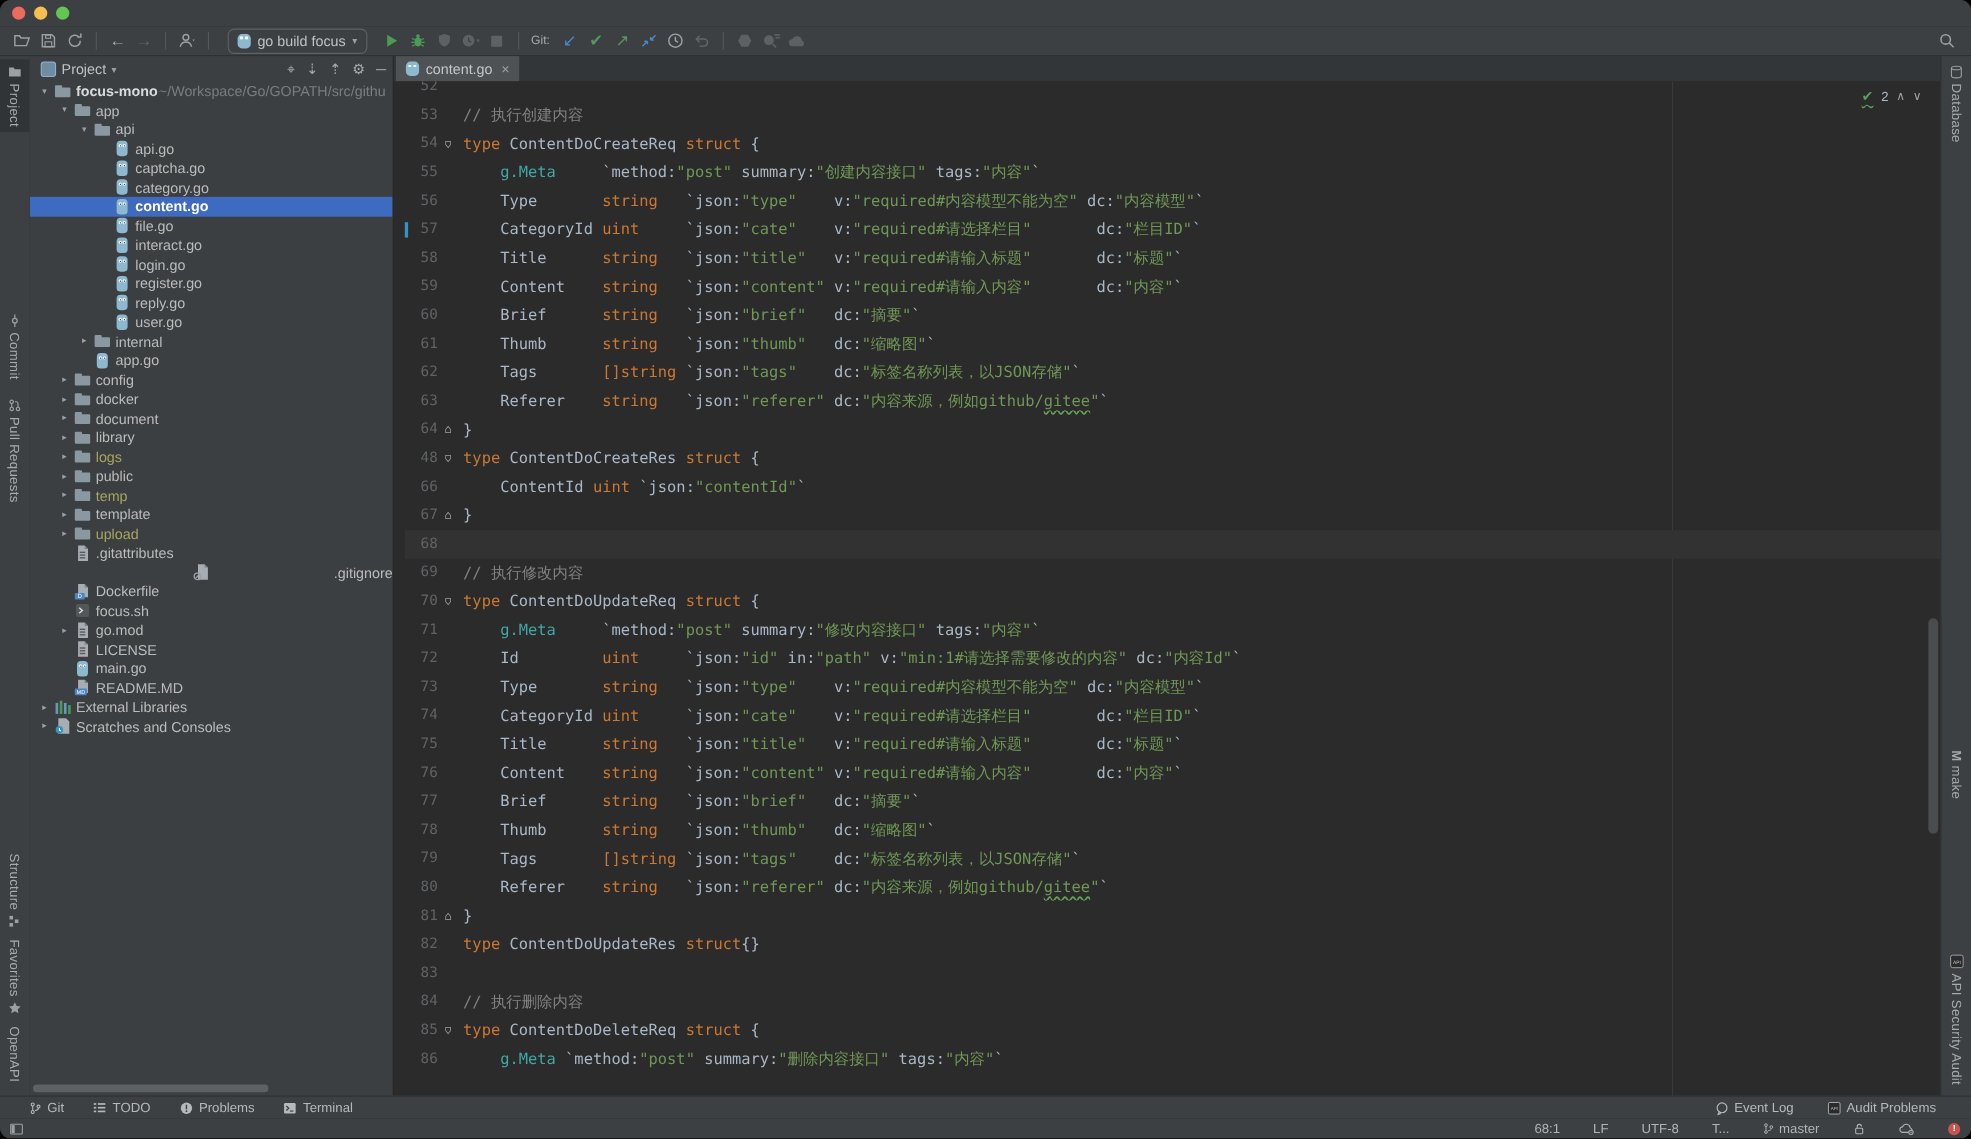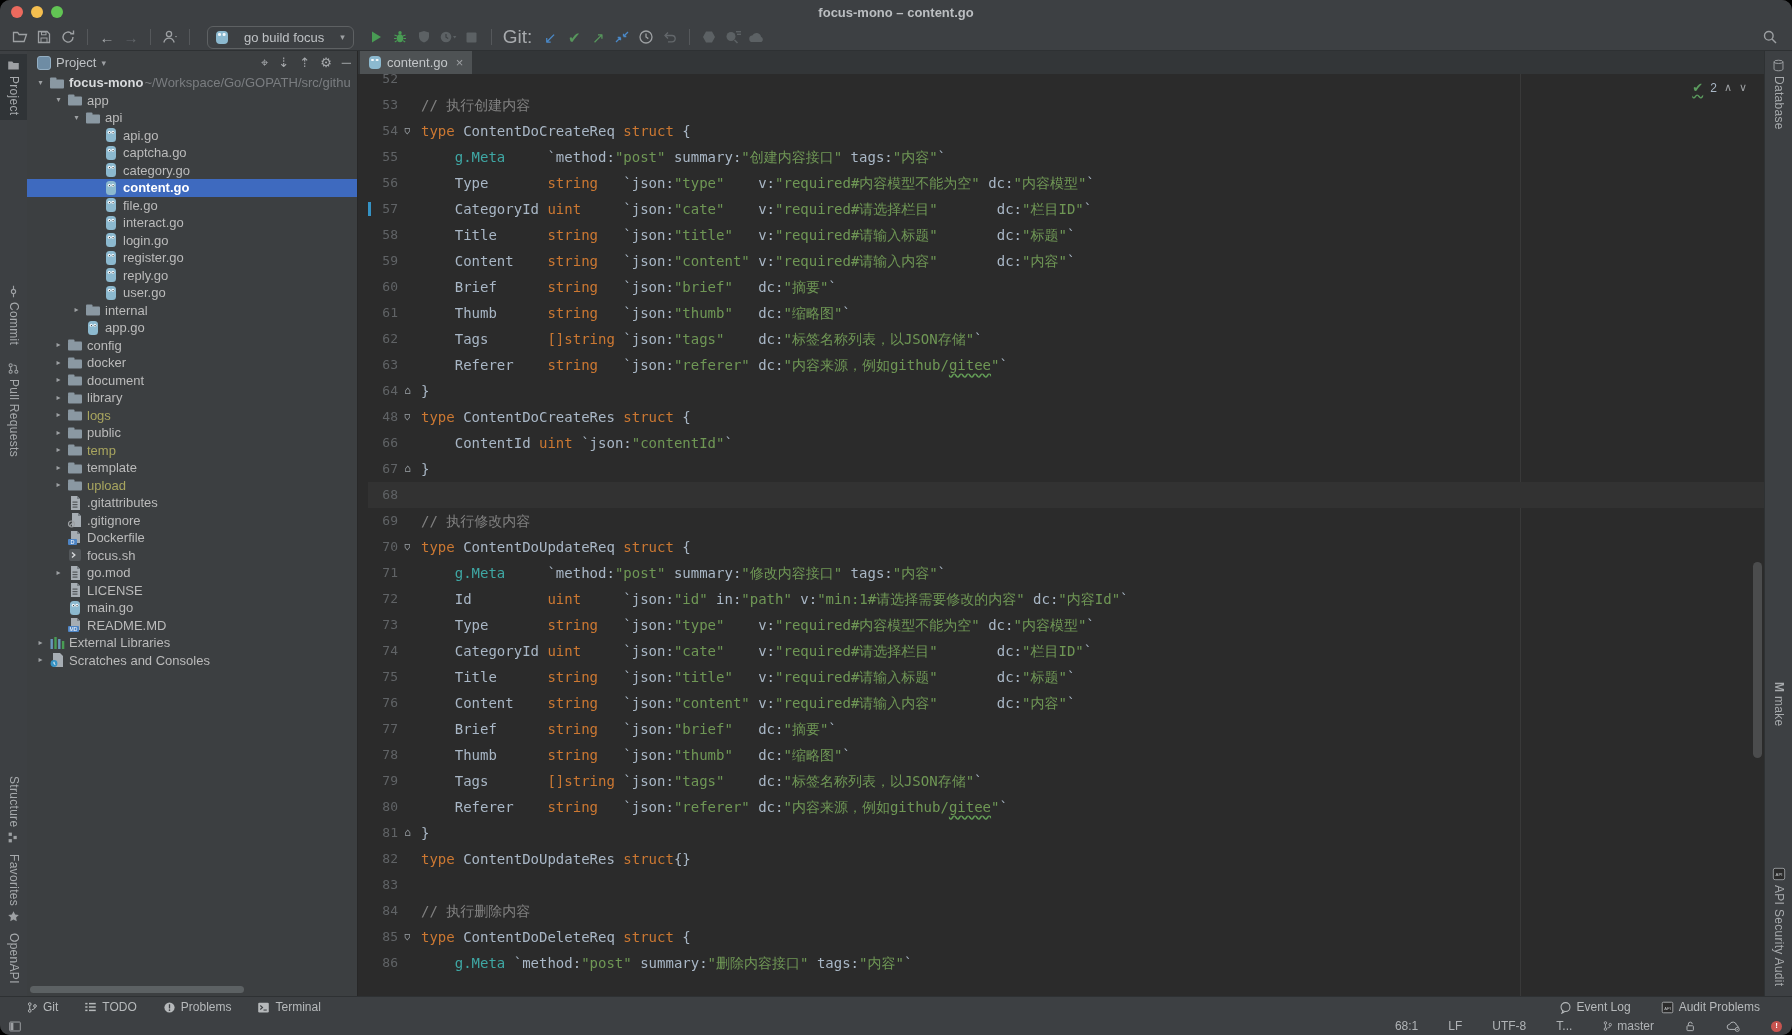--- a/index.html
+++ b/index.html
@@ -15,23 +15,23 @@
 
   
   .toolbar{position:absolute;top:24px;left:0;right:0;height:26px;background:#3D4043;border-bottom:1px solid #2E3133;display:flex;align-items:center;padding-left:8px;}
   .tbi{width:24px;height:24px;display:flex;align-items:center;justify-content:center;flex:none;}
   .tbi svg{display:block}
   .tsep{width:1px;height:16px;background:#55585B;margin:0 7px;flex:none;}
   .glyph{font-size:15px;color:#A7AAAD;line-height:1;}
   .glyph.dim{color:#63676B}
   .glyph.blue{color:#4A88C7}
   .glyph.green{color:#57965C}
-  .runcfg{height:21px;border:1px solid #5E6163;border-radius:6px;display:flex;align-items:center;padding:0 8px;margin:0 10px;color:#BFC2C5;font-size:13px;gap:16px;}
+  .runcfg{height:21px;border:1px solid #5E6163;border-radius:6px;display:flex;align-items:center;padding:0 8px;margin:0 10px;color:#BFC2C5;font-size:13px;gap:6px;}
   .dd{font-size:9px;color:#9DA0A3;}
-  .gitlabel{color:#A7AAAD;font-size:19px;margin:0 6px 0 4px;}
+  .gitlabel{color:#A7AAAD;font-size:11px;margin:0 6px 0 4px;}
   .tb-right{margin-left:auto;display:flex;align-items:center;padding-right:10px;}
   .go-mini{width:12px;height:13px;border-radius:4px;background:#8CB9CF;position:relative;flex:none;display:inline-block;}
   .go-mini::before{content:"";position:absolute;left:2px;top:2.5px;width:2.6px;height:2.6px;border-radius:50%;background:#F2F7FA;box-shadow:4.6px 0 0 #F2F7FA;}
 
   
   .main{position:absolute;top:51px;left:0;right:0;bottom:38px;}
 
   
   .stripe{position:absolute;top:0;bottom:0;background:#3D4043;display:flex;flex-direction:column;align-items:center;}
   .stripe-left{left:0;width:27px;border-right:1px solid #2E3133;}
@@ -100,21 +100,20 @@
 <body>
 
 <div class="window">
 
   <div class="titlebar">
     <div class="lights">
       <span class="light l-close"></span>
       <span class="light l-min"></span>
       <span class="light l-max"></span>
     </div>
-    <div class="wtitle">focus-mono – content.go</div>
   </div>
 
   <div class="toolbar">
     <span class="tbi">
         <svg width="16" height="16" viewBox="0 0 16 16">
           <path d="M1.5 12.5v-9h4.2l1.4 2h7.4l-2.4 7z" fill="none" stroke="#9DA0A3" stroke-width="1.3"></path>
         </svg>
       </span>
     <span class="tbi">
         <svg width="16" height="16" viewBox="0 0 16 16">
@@ -566,21 +565,21 @@
               <svg width="16" height="16" viewBox="0 0 16 16">
                 <path d="M4 1h6l3 3v11H4z" fill="#A6ADB3"></path>
                 <path d="M10 1l3 3h-3z" fill="#777E84"></path>
                 <rect x="5.5" y="6.5" width="5" height="1.2" fill="#53575B"></rect>
                 <rect x="5.5" y="9" width="5" height="1.2" fill="#53575B"></rect>
                 <rect x="5.5" y="11.5" width="5" height="1.2" fill="#53575B"></rect>
               </svg>
             </span>
             <span class="tlabel">.gitattributes</span>
           </div>
-          <div class="trow" style="padding-left: 24px;">
+          <div class="trow" style="padding-left: 24px; justify-content: space-between;">
             <span class="arr"></span>
             <span class="ticon">
               <svg width="16" height="16" viewBox="0 0 16 16">
                 <path d="M5 1h6l3 3v11H5z" fill="#A6ADB3"></path>
                 <path d="M11 1l3 3h-3z" fill="#777E84"></path>
                 <circle cx="4.5" cy="12" r="3" fill="none" stroke="#9DA0A3" stroke-width="1.2"></circle>
                 <path d="M2.6 13.9l3.8-3.8" stroke="#9DA0A3" stroke-width="1.2"></path>
               </svg>
             </span>
             <span class="tlabel">.gitignore</span>

